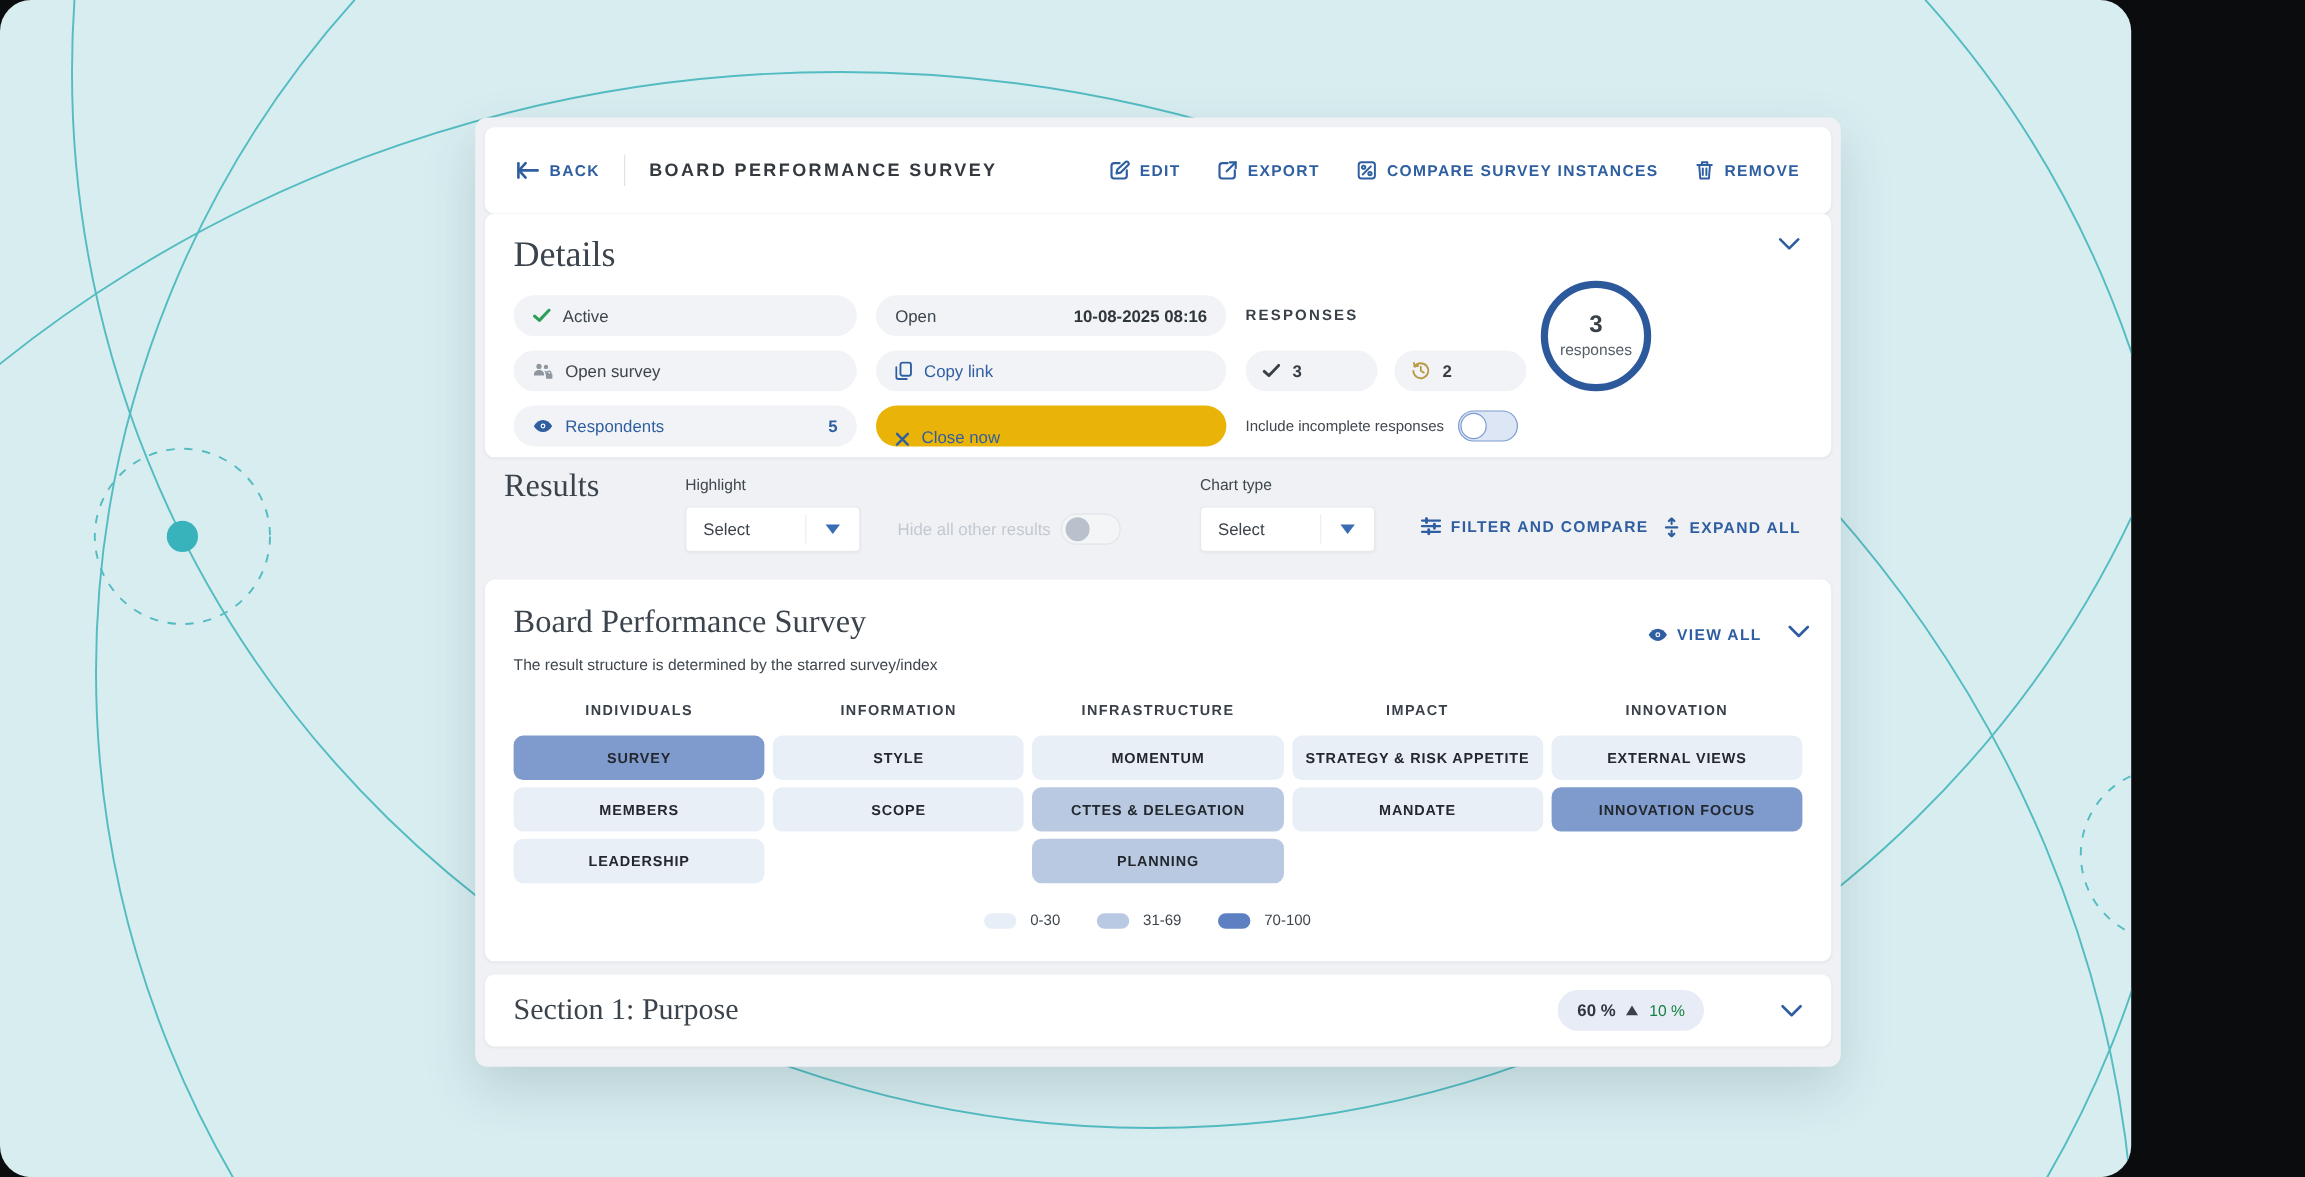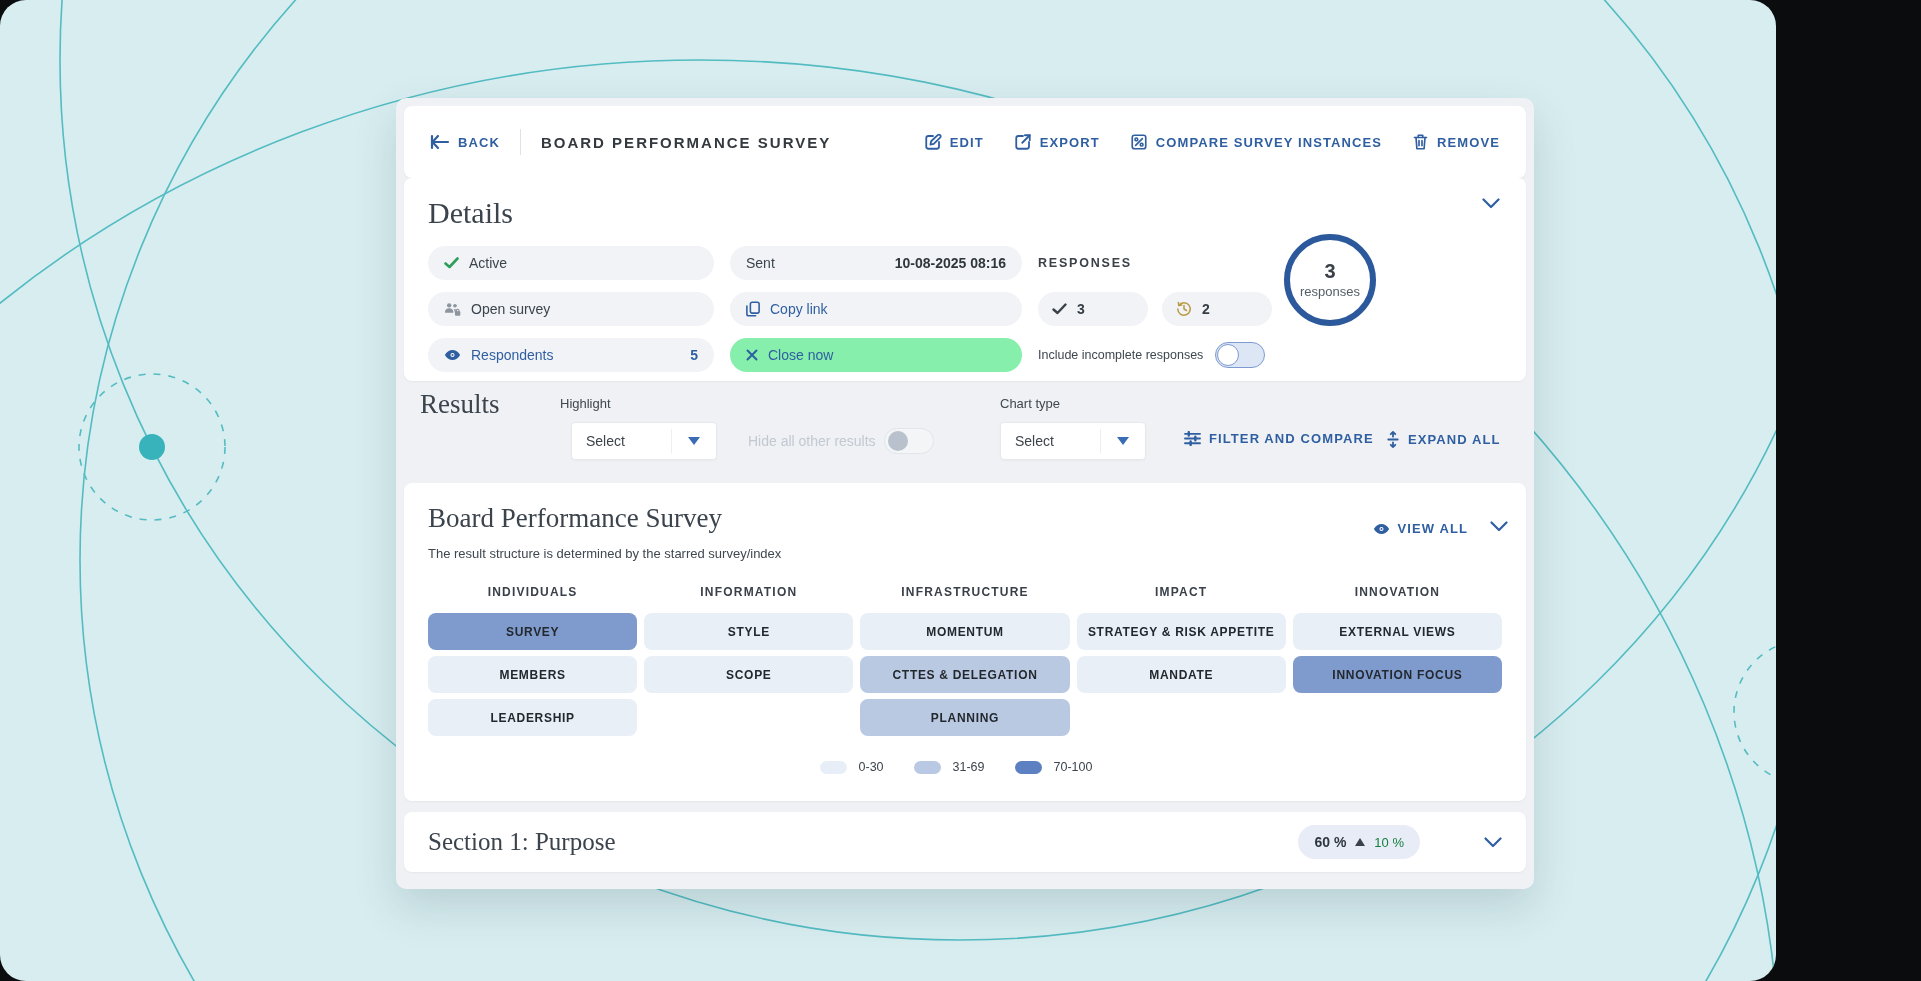--- a/index.html
+++ b/index.html
@@ -28,21 +28,21 @@
   
   .details-card { height:203px; position:relative; padding:18px 24px; }
   .details-card h2 { font-size:30px; margin-bottom:16px; }
   .chev-abs { position:absolute; top:20px; right:26px; cursor:pointer; }
   .d-grid { display:flex; gap:16px; }
   .d-col { display:flex; flex-direction:column; gap:12px; }
   .col1 { width:286px; } .col2 { width:292px; } .col3 { width:282px; }
   .pill { height:34px; border-radius:17px; background:#f1f3f6; display:flex; align-items:center;
           gap:10px; padding:0 16px; font-size:14px; color:#3c444d; }
   .pill .grow { flex:1; }
-  .pill.blue-pill { background:#86efac; color:#2f5fa1; }
+  .pill.blue-pill { background:#eab308; color:#2f5fa1;align-items:flex-end; }
   .pill .val-bold { font-weight:bold; color:#2f363c; }
   .pill .count { font-weight:bold; color:#2f5fa1; }
   .resp-label { font-size:12.5px; font-weight:bold; letter-spacing:1.8px; color:#3a4149;
                 height:34px; display:flex; align-items:center; }
   .resp-pills { display:flex; gap:14px; }
   .resp-pills .pill { width:110px; padding:0 14px; font-weight:bold; color:#363d45; }
   .incl-row { display:flex; align-items:center; gap:12px; font-size:12.5px; color:#3f474f; height:34px; }
   .toggle { width:50px; height:26px; border-radius:13px; background:#dce6f5; border:1px solid #7d9bd2;
             position:relative; cursor:pointer; flex:none; }
   .toggle .knob { position:absolute; left:1px; top:1px; width:22px; height:22px; border-radius:50%;
@@ -204,21 +204,21 @@
               <circle cx="10" cy="7" r="2.4" fill="#fff"></circle>
                 <circle cx="10" cy="7" r="1.2" fill="#2f5fa1"></circle>
             </svg>
             <span class="blue grow">Respondents</span>
             <span class="count">5</span>
           </div>
         </div>
 
         <div class="d-col col2">
           <div class="pill">
-            <span class="grow">Sent</span>
+            <span class="grow">Open</span>
             <span class="val-bold">10-08-2025 08:16</span>
           </div>
           <div class="pill">
             <svg class="ic" width="14" height="16" viewBox="0 0 16 18" fill="none" stroke="#2f5fa1" stroke-width="1.8" stroke-linecap="round" stroke-linejoin="round">
               <rect x="5" y="1.2" width="10" height="12.5" rx="2"></rect>
                 <path d="M11 16.8H3.2A2.2 2.2 0 0 1 1 14.6V5.5"></path>
             </svg>
             <span class="blue">Copy link</span>
           </div>
           <div class="pill blue-pill">
@@ -260,21 +260,21 @@
         <div class="gauge">
           <span class="g-val">3</span>
           <span class="g-lab">responses</span>
         </div>
       </div>
     </div>
 
     <div class="results-row">
       <span class="abs serif results-title">Results</span>
 
-      <span class="abs fld-label" style="left:156px; top:15px;">Highlight</span>
+      <span class="abs fld-label" style="left:167px; top:15px;">Highlight</span>
       <span class="abs select" style="left:167px; top:41px;">
         <span class="s-val">Select</span>
         <span class="s-sep"></span>
         <span class="s-caret">
             <span class="caret-down"></span>
           </span>
       </span>
 
       <span class="abs muted-label" style="left:344px; top:52px;">Hide all other results</span>
       <span class="abs toggle disabled" style="left:480px; top:47px;">

